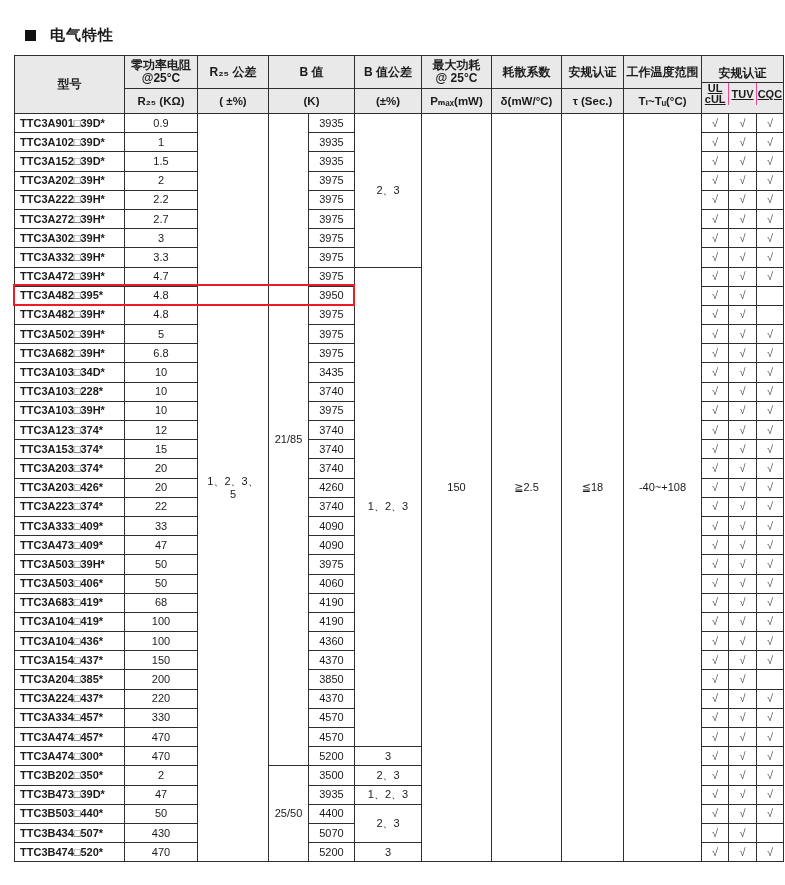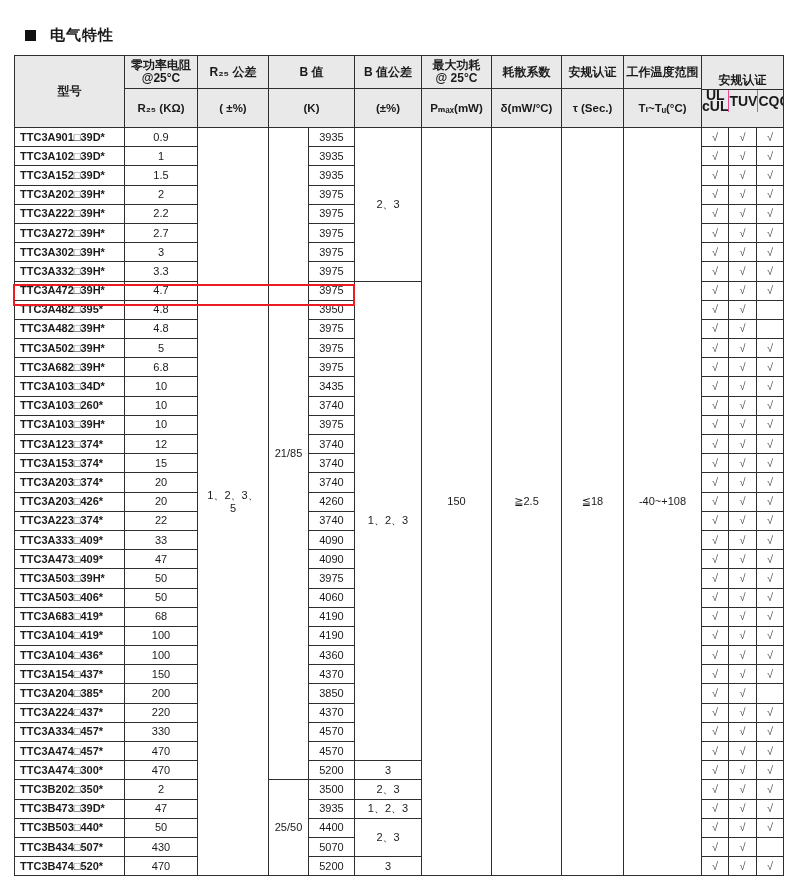--- a/index.html
+++ b/index.html
@@ -9,30 +9,30 @@
   .title .sq{width:11px;height:11px;background:#111;display:inline-block;}
   .title .txt{font-size:15px;font-weight:bold;letter-spacing:1px;}
   .tablewrap{position:absolute;left:14px;top:55px;}
   table{border-collapse:collapse;table-layout:fixed;width:769px;}
   td,th{border:1px solid #2e2e2e;padding:0;margin:0;overflow:hidden;
         font-size:11px;line-height:13px;vertical-align:middle;}
   thead th{background:#e9e9e9;font-weight:bold;text-align:center;}
   th.lbl{font-size:12px;white-space:pre-line;}
   th.unit{font-size:11.5px;}
   .h1{height:33px;}
-  .h2{height:39px;}
+  .h2{height:25px;}
   td.model{text-align:left;padding-left:5px;font-weight:bold;font-size:11px;letter-spacing:0;}
   td.num{text-align:center;}
   td.pre{white-space:pre-line;}
   td.chk{text-align:center;color:#4a4a4a;font-size:11px;}
   .cert-inner{display:flex;flex-direction:column;height:100%;}
   .cert-top{height:18px;line-height:18px;border-bottom:1px solid #2e2e2e;font-size:12px;}
   .cert-sub{flex:1;display:flex;}
   .cert-sub .c{flex:1;display:flex;align-items:center;justify-content:center;
-               white-space:pre-line;font-size:14px;line-height:11px;}
+               white-space:pre-line;font-size:11px;line-height:11px;text-decoration:underline;}
   .cert-sub .c + .c{border-left:1px solid #ec4899;}
   .hlbox{position:absolute;left:-1px;top:229px;width:342px;height:22px;
          border:2px solid #ec1c24;box-sizing:border-box;pointer-events:none;z-index:5;}
 </style>
 </head>
 <body>
 
 <div class="title">
   <span class="sq"></span>
   <span class="txt">电气特性</span>
@@ -207,21 +207,21 @@
         </tr>
         <tr style="height: 19.2px;">
           <td class="model">TTC3A103□34D*</td>
           <td class="num">10</td>
           <td class="num">3435</td>
           <td class="chk">√</td>
           <td class="chk">√</td>
           <td class="chk">√</td>
         </tr>
         <tr style="height: 19.2px;">
-          <td class="model">TTC3A103□260*</td>
+          <td class="model">TTC3A103□228*</td>
           <td class="num">10</td>
           <td class="num">3740</td>
           <td class="chk">√</td>
           <td class="chk">√</td>
           <td class="chk">√</td>
         </tr>
         <tr style="height: 19.2px;">
           <td class="model">TTC3A103□39H*</td>
           <td class="num">10</td>
           <td class="num">3975</td>

